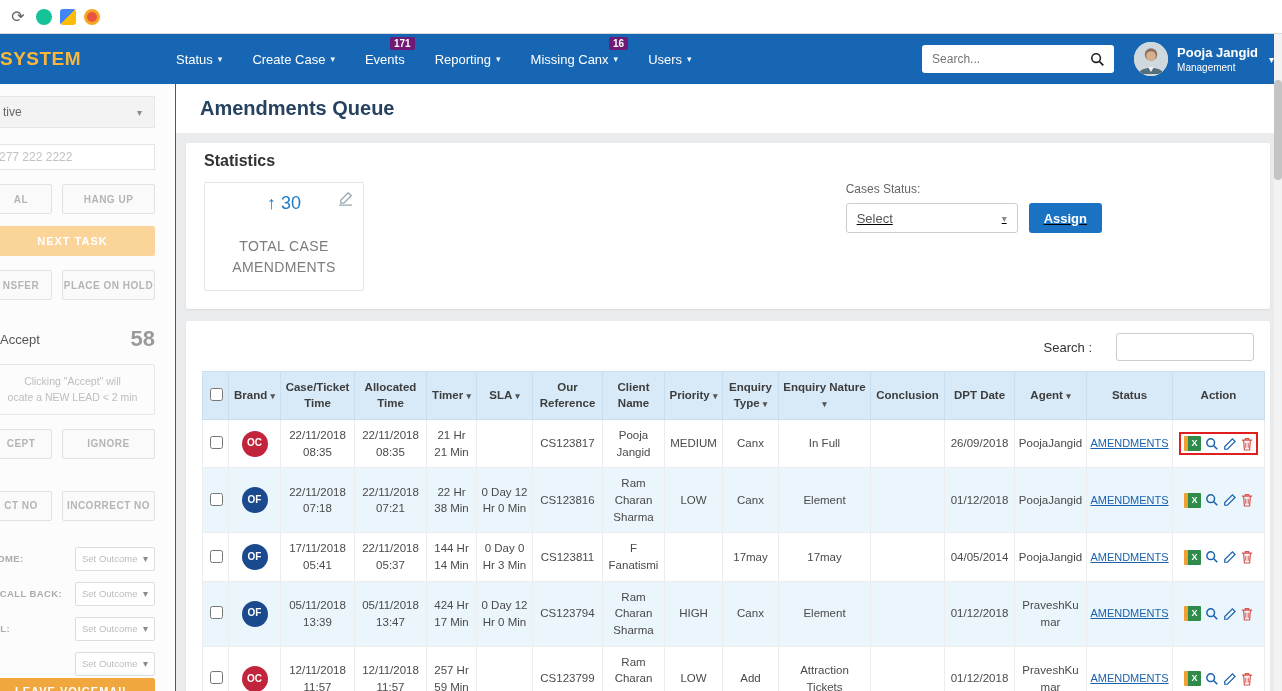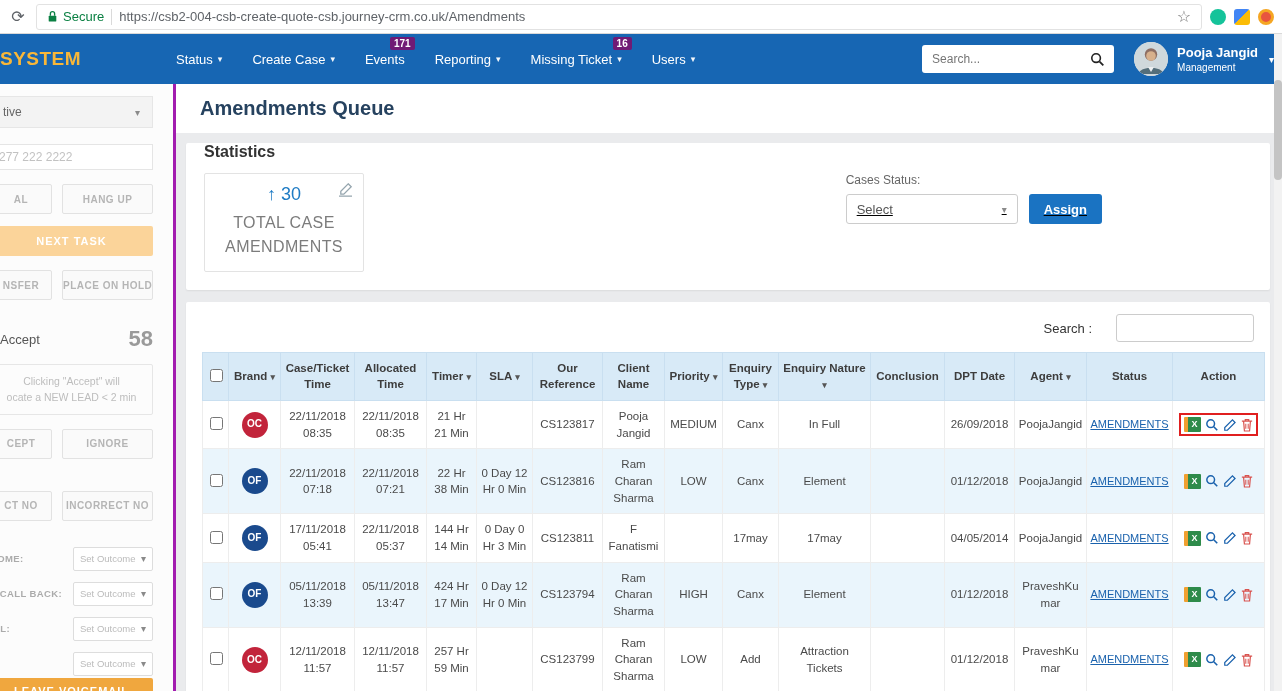--- a/index.html
+++ b/index.html
@@ -37,21 +37,21 @@
   .user-block { display:flex; align-items:center; gap:9px; padding-right:8px; }
   .avatar { width:34px; height:34px; border-radius:50%; overflow:hidden; background:#dfe6ea; flex:0 0 auto; }
   .user-name { font-size:13px; font-weight:bold; line-height:1.25; }
   .user-role { font-size:10px; font-weight:normal; }
   .user-caret { font-size:10px; margin-left:2px; }
 
   
   .main-row { display:flex; height:607px; }
 
   
-  .sidebar { width:176px; background:#fcfcfc; border-right:3px solid #a21caf; overflow:hidden; position:relative; }
+  .sidebar { width:176px; background:#fcfcfc; border-right:1px solid #a21caf; overflow:hidden; position:relative; }
   .sidebar-inner { margin-left:-10px; padding:12px 20px 0 0; }
   .sb-header { height:32px; background:#f3f3f3; border:1px solid #e6e6e6; display:flex;
     align-items:center; justify-content:space-between; padding:0 12px; color:#666; font-size:12px; cursor:pointer; }
   .sb-caret { color:#8a8a8a; font-size:10px; }
   .sb-phone { margin-top:16px; width:100%; height:26px; border:1px solid #e5e5e5; color:#c2c2c2;
     font-size:12px; padding:0 8px; background:#fff; }
   .sb-row { display:flex; gap:10px; margin-top:14px; }
   .sb-btn { flex:1; height:30px; background:#fafafa; border:1px solid #e2e2e2; color:#b5b5b5;
     font-size:10px; font-weight:bold; letter-spacing:.5px; display:flex; align-items:center;
     justify-content:center; border-radius:2px; cursor:pointer; white-space:nowrap; }
@@ -72,28 +72,28 @@
   .sb-voicemail { position:absolute; left:-10px; right:20px; bottom:-17px; height:30px; background:#f0a73e;
     color:#fff; font-weight:bold; font-size:11px; letter-spacing:1px; text-align:center;
     padding-top:7px; border-radius:2px; cursor:pointer; }
 
   
   .content { flex:1; display:flex; flex-direction:column; overflow:hidden; }
   .page-header { background:#fff; padding:13px 0 13px 24px; }
   .page-title { margin:0; font-size:20px; color:#26425f; font-weight:bold; }
   .content-scroll { flex:1; background:#eaebed; padding:10px 12px 0 10px; overflow:hidden; }
   .panel { background:#fff; border-radius:2px; box-shadow:0 1px 2px rgba(0,0,0,.07); }
-  .stats-panel { padding:0 18px 18px; margin-bottom:12px; }
+  .stats-panel { padding:9px 18px 18px; margin-bottom:12px; }
   .stats-head { font-size:16px; color:#333; font-weight:bold; }
   .stats-body { display:flex; margin-top:12px; }
   .stat-card { width:160px; border:1px solid #e3e3e3; border-radius:2px; padding:10px 12px 12px;
     position:relative; text-align:center; }
   .stat-value { color:#1e7bc4; font-size:18px; font-weight:normal; }
   .stat-edit { position:absolute; top:8px; right:9px; }
-  .stat-label { margin-top:6px; font-size:16px; color:#7c7c7c; letter-spacing:.4px; line-height:1.5; }
+  .stat-label { margin-top:22px; font-size:14px; color:#7c7c7c; letter-spacing:.4px; line-height:1.5; }
   .cases-status { margin-left:auto; margin-right:150px; }
   .cases-status-label { font-size:12px; color:#666; margin-bottom:7px; }
   .cs-row { display:flex; gap:11px;text-decoration:underline; }
   .cs-select { width:172px; height:30px; border:1px solid #ccc; border-radius:3px; background:#fff;
     display:flex; align-items:center; justify-content:space-between; padding:0 10px;
     color:#555; font-size:13px; cursor:pointer; }
   .assign-btn { height:30px; background:#1a73c2; color:#fff; border:none; border-radius:3px;
     font-size:13px; font-weight:bold; padding:0 15px; cursor:pointer; }
 
   .table-panel { padding:12px 16px 0; }
@@ -122,32 +122,20 @@
     justify-content:center; border-radius:1px; }
 
   .page-scrollbar { position:absolute; right:0; top:34px; bottom:0; width:8px; background:#f2f2f2; }
   .page-scroll-thumb { position:absolute; top:46px; width:8px; height:100px; background:#c4c4c4; border-radius:4px; }
 </style>
 </head>
 <body>
 
 <div class="browser-bar">
   <span class="reload-btn" style="color:#5f6368;font-size:16px;">⟳</span>
-  <div class="omnibox">
-    <span class="secure-label">
-      <svg width="11" height="13" viewBox="0 0 13 15">
-          <rect x="2" y="6.5" width="9" height="7" rx="1" fill="#0b8043"></rect>
-          <path d="M4 6.5V4.2a2.5 2.5 0 0 1 5 0v2.3" stroke="#0b8043" fill="none" stroke-width="1.6"></path>
-        </svg>
-      <span>Secure</span>
-    </span>
-    <span class="omni-sep"></span>
-    <span class="url-text">https://csb2-004-csb-create-quote-csb.journey-crm.co.uk/Amendments</span>
-    <span class="star-btn">☆</span>
-  </div>
   <span class="ext-icon ext-green"></span>
   <span class="ext-icon ext-multi"></span>
   <span class="ext-icon ext-red"></span>
 </div>
 
 <div class="topnav">
   <div class="brand">SYSTEM</div>
   <div class="nav-items">
     <div class="nav-item">
       <span>Status</span>
@@ -159,21 +147,21 @@
     </div>
     <div class="nav-item">
       <span>Events</span>
       <span class="nav-badge">171</span>
     </div>
     <div class="nav-item">
       <span>Reporting</span>
       <span class="nav-caret">▾</span>
     </div>
     <div class="nav-item">
-      <span>Missing Ticket</span>
+      <span>Missing Canx</span>
       <span class="nav-caret">▾</span>
       <span class="nav-badge">16</span>
     </div>
     <div class="nav-item">
       <span>Users</span>
       <span class="nav-caret">▾</span>
     </div>
   </div>
   <div class="nav-search">
     <input type="text" placeholder="Search..." style="">

